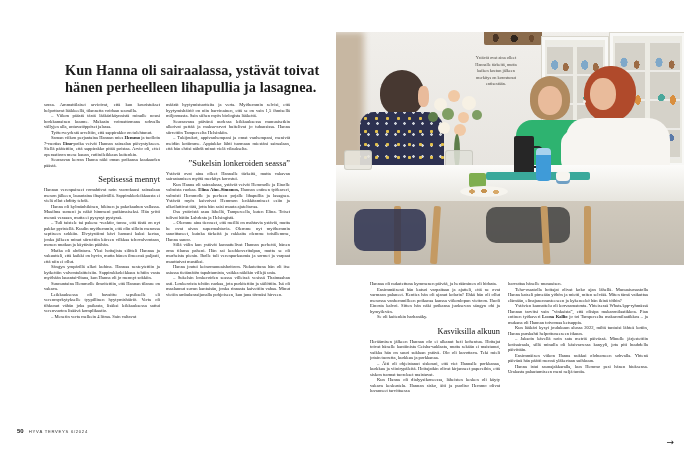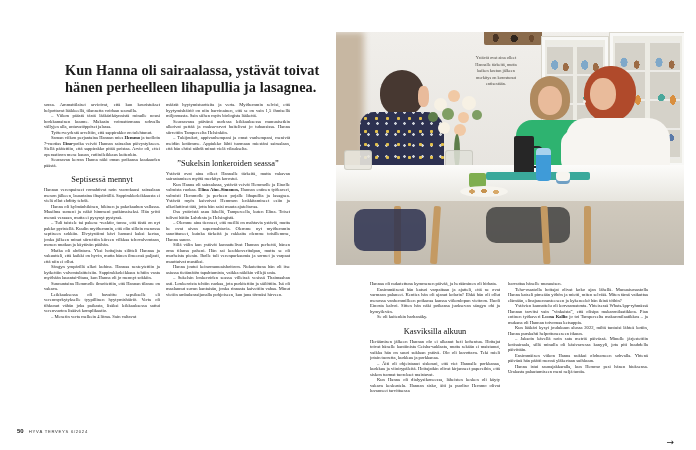--- a/index.html
+++ b/index.html
@@ -11,21 +11,21 @@
 
   
   .headline{position:absolute;left:65px;top:62px;width:272px;margin:0;
     font-size:14.3px;line-height:17px;font-weight:700;color:#1a1a1a;letter-spacing:.1px;}
 
   
   .col{position:absolute;overflow:hidden;text-align:justify;color:#222222;
     font-size:4.6px;line-height:5.5px;hyphens:auto;-webkit-hyphens:auto;}
   .col p{margin:0;text-indent:7px;}
   .col p:first-child{text-indent:0;}
-  .col h3{margin:7px 0 3px 0;font-size:8.4px;line-height:9px;font-weight:400;color:#111;text-align:center;text-indent:0;font-family:Liberation Serif, serif;}
+  .col h3{margin:7px 0 3px 0;font-size:8.4px;line-height:9px;font-weight:400;color:#111;text-align:right;text-indent:0;font-family:Liberation Serif, serif;}
   .col h3 + p{text-indent:0;}
   .col b{font-weight:700;}
   .lcol1{left:44px;top:102px;width:116px;height:332px;}
   .lcol2{left:166px;top:102px;width:124px;height:332px;}
   .rcol1{left:34px;top:249px;width:130px;height:176px;}
   .rcol2{left:172px;top:249px;width:140px;height:176px;}
 
   
   .footer{position:absolute;top:428px;display:flex;align-items:baseline;gap:5px;
     font-family:"Liberation Sans","DejaVu Sans",sans-serif;color:#333;}

